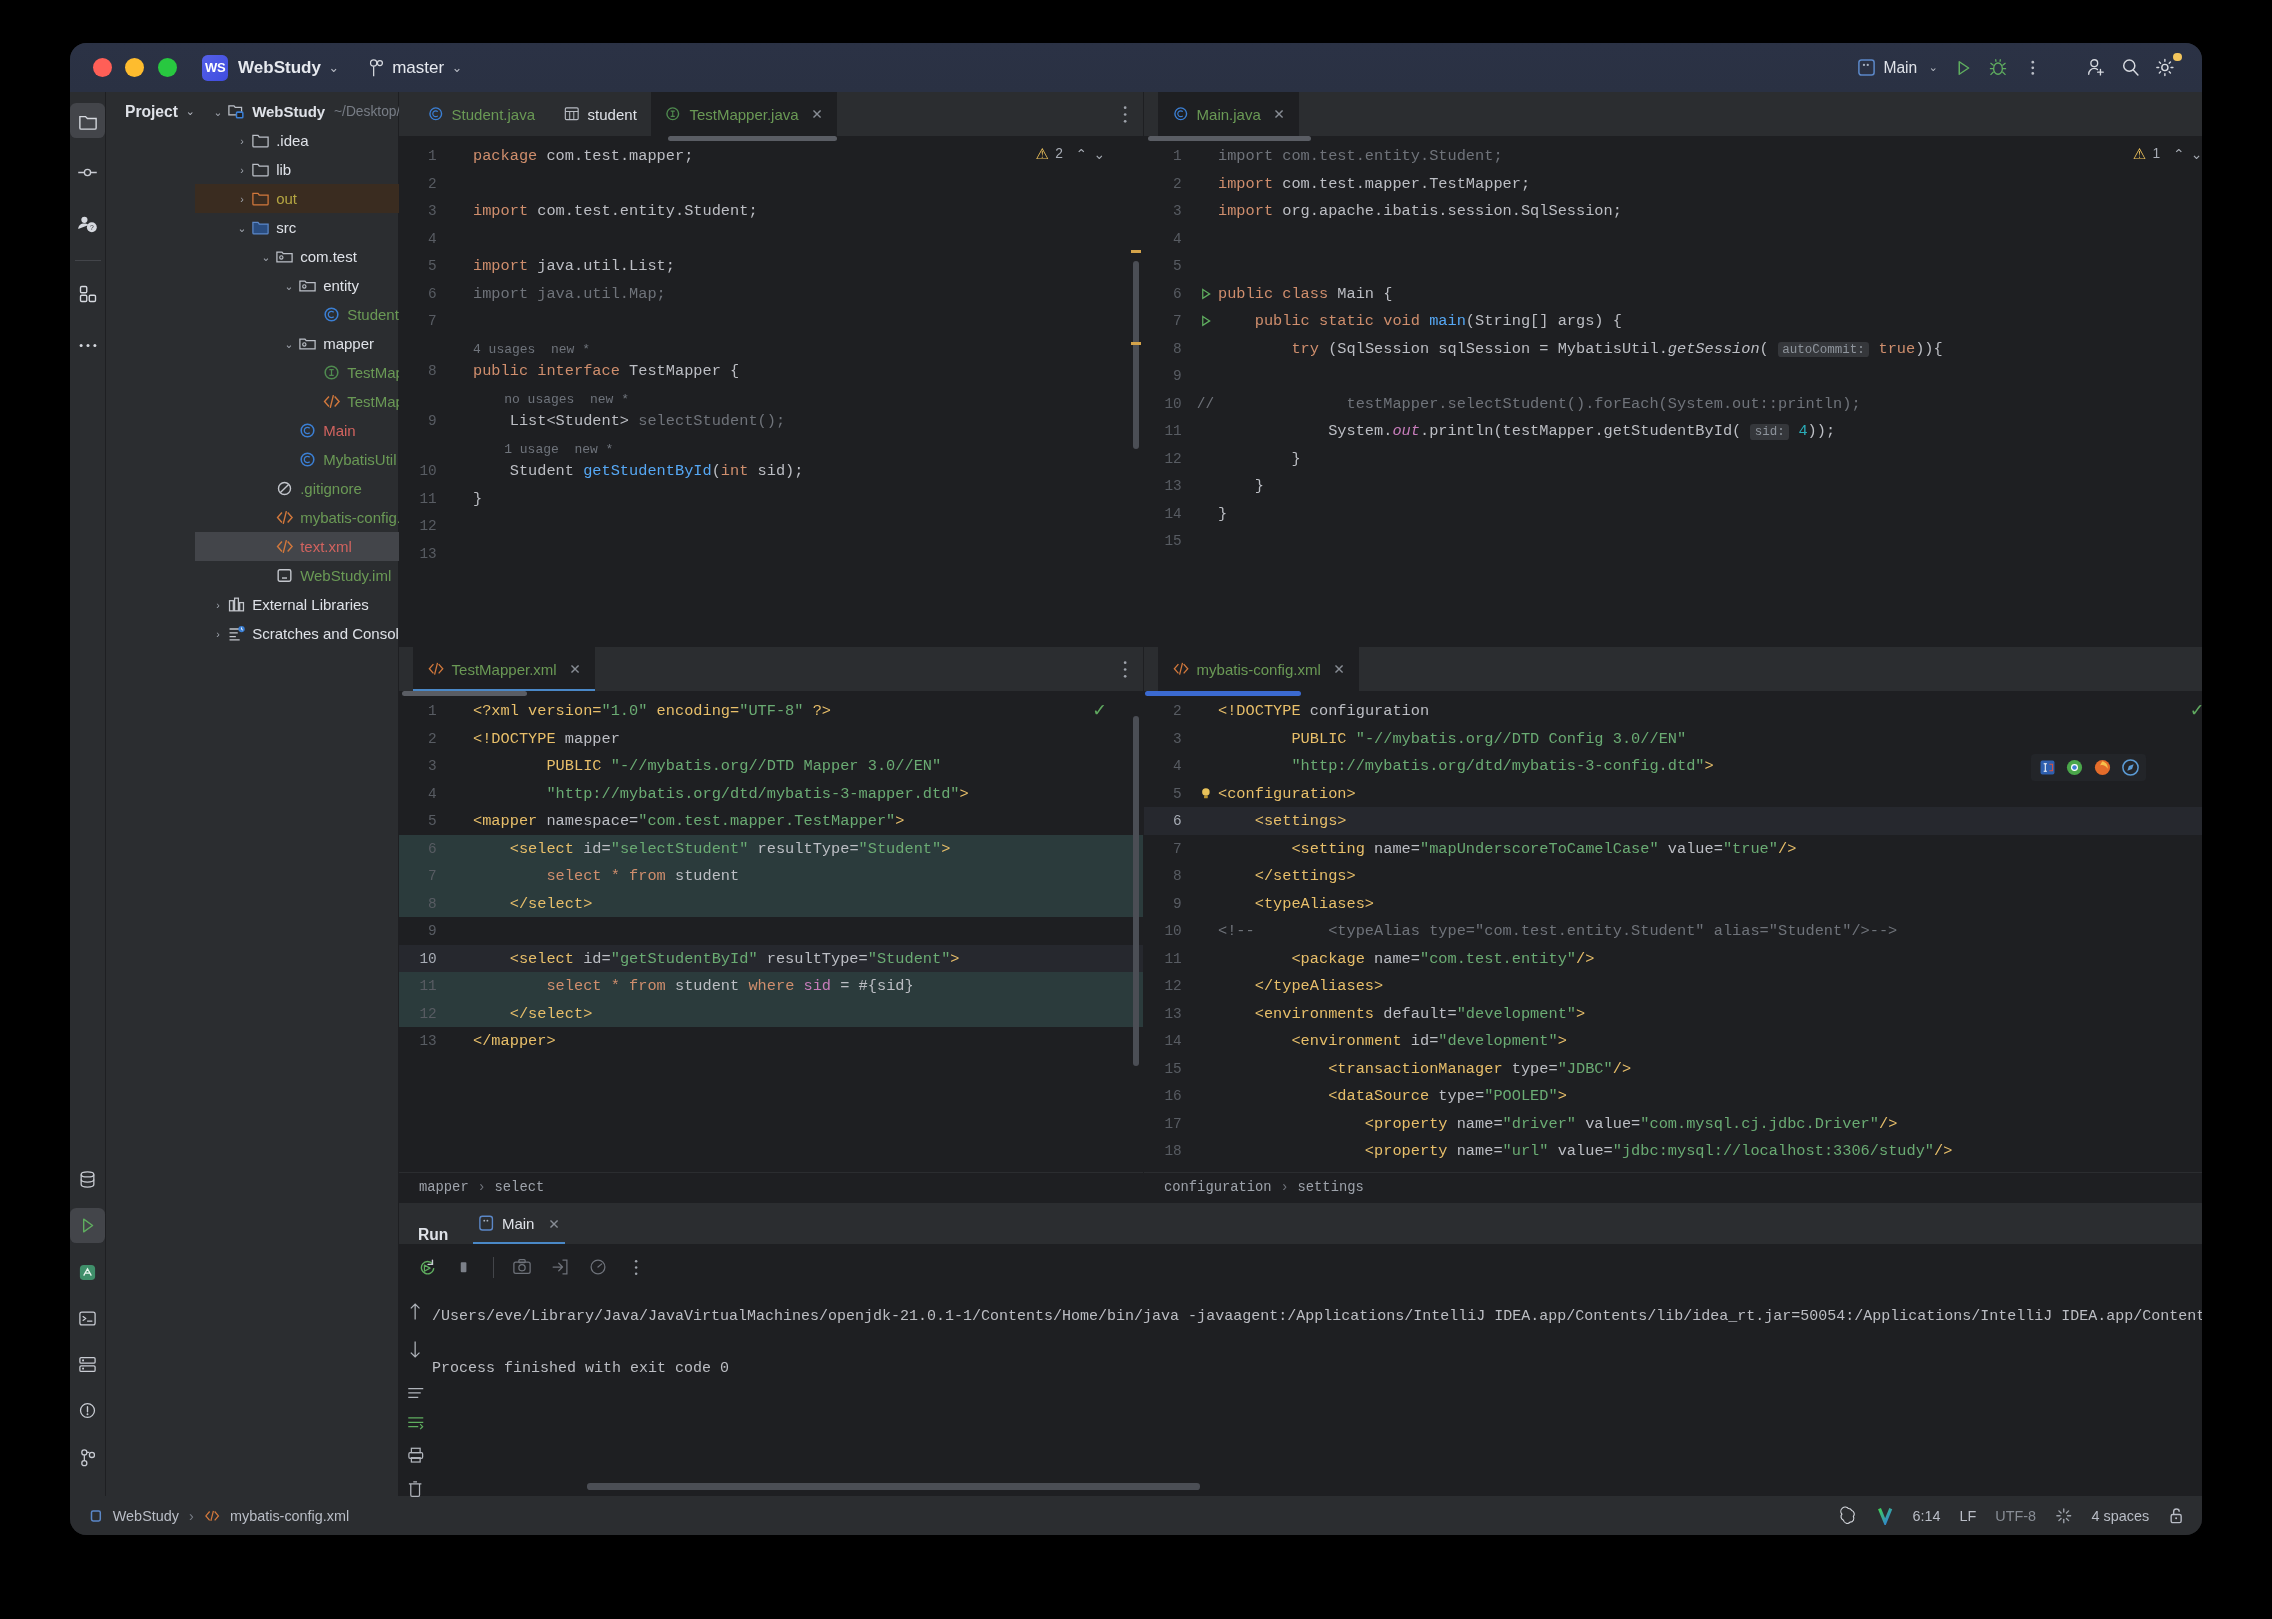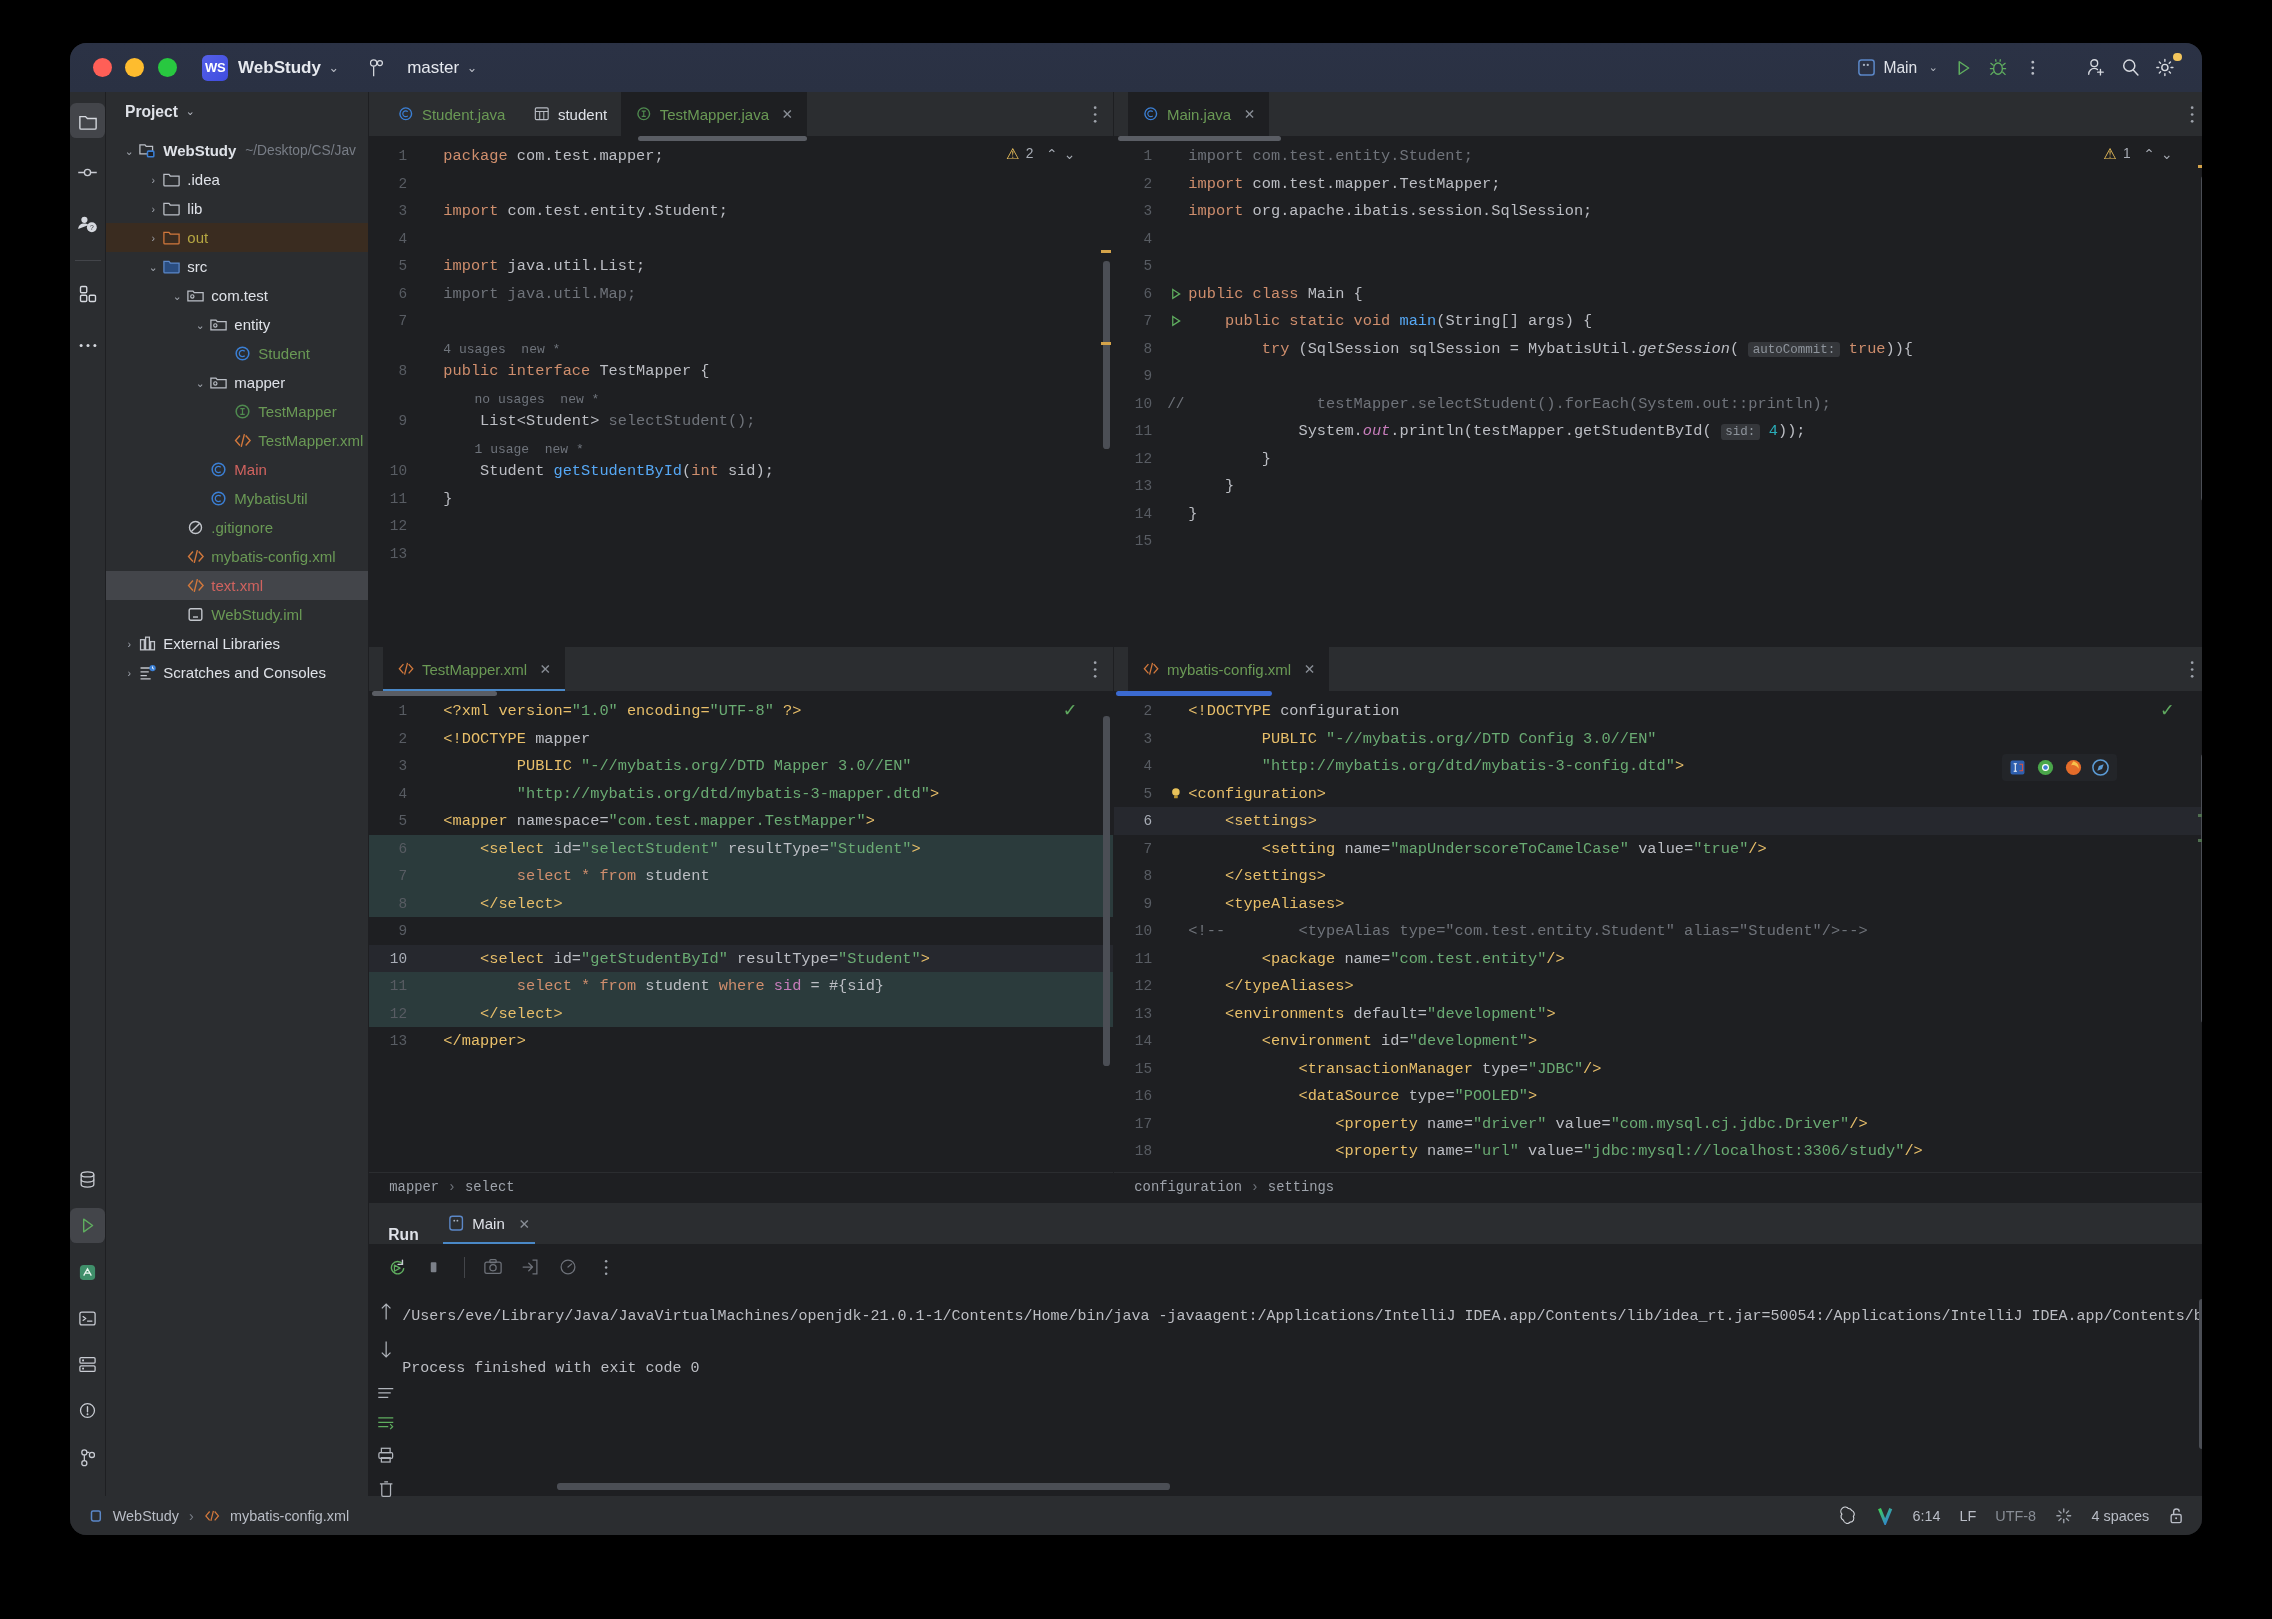--- a/index.html
+++ b/index.html
@@ -40,21 +40,21 @@
     background: linear-gradient(135deg,#5560e8,#3f4ce0);
     color: #fff; font-size: 13px; font-weight: 700;
     display: flex; align-items: center; justify-content: center;
     letter-spacing: -0.3px;
   }
   #titlebar .proj-name {
     color: #e6e9ef; font-size: 17px; font-weight: 600; margin-left: 10px;
   }
   .chev { color: #b9bdc6; font-size: 12.5px; margin-left: 7.5px; }
   .vcs-group { display: flex; align-items: center; margin-left: 29px; }
-  .vcs-name { color: #e6e9ef; font-size: 17px; margin-left: 23px; }
+  .vcs-name { color: #e6e9ef; font-size: 17px; margin-left: 8px; }
 
   #tb-right {
     position: absolute; right: 19px; top: 0; height: 49px;
     display: flex; align-items: center; gap: 0px;
   }
   .runcfg {
     display: flex; align-items: center; gap: 7.5px;
     padding: 3.8px 7.5px; border-radius: 5px;
   }
   .runcfg .name { color: #dfe2e8; font-size: 15.6px; }
@@ -73,21 +73,21 @@
   }
   .rail-btn { width: 35px; height: 35px; display:flex; align-items:center; justify-content:center;
               border-radius: 6.3px; margin-bottom: 16.3px; }
   .rail-btn.active { background: #43454a; }
   .rail-div { width: 26px; height: 0.6px; background: #43454a; margin: 2.5px 0 16.3px 0; }
   #left-rail-bottom { position: absolute; bottom: 10px; display:flex; flex-direction:column; align-items:center; }
   #left-rail-bottom .rail-btn { margin-bottom: 11.3px; }
 
   
   #project-pane {
-    width: 293px; background: #2b2d30; display: flex; flex-direction: column;
+    width: 293px; background: #2b2d30; display: flex; flex-direction: row;
     border-right: 0.6px solid #1e1f22;
   }
   #project-header {
     height: 39px; display: flex; align-items: center; padding-left: 19px;
   }
   #project-header .t { color: #dfe2e8; font-size: 15.6px; font-weight: 700; }
   #tree { padding-top: 5px; font-size: 15px; position: relative; }
   .row {
     display: flex; align-items: center; height: 29px;
     padding-right: 5px; white-space: nowrap;

